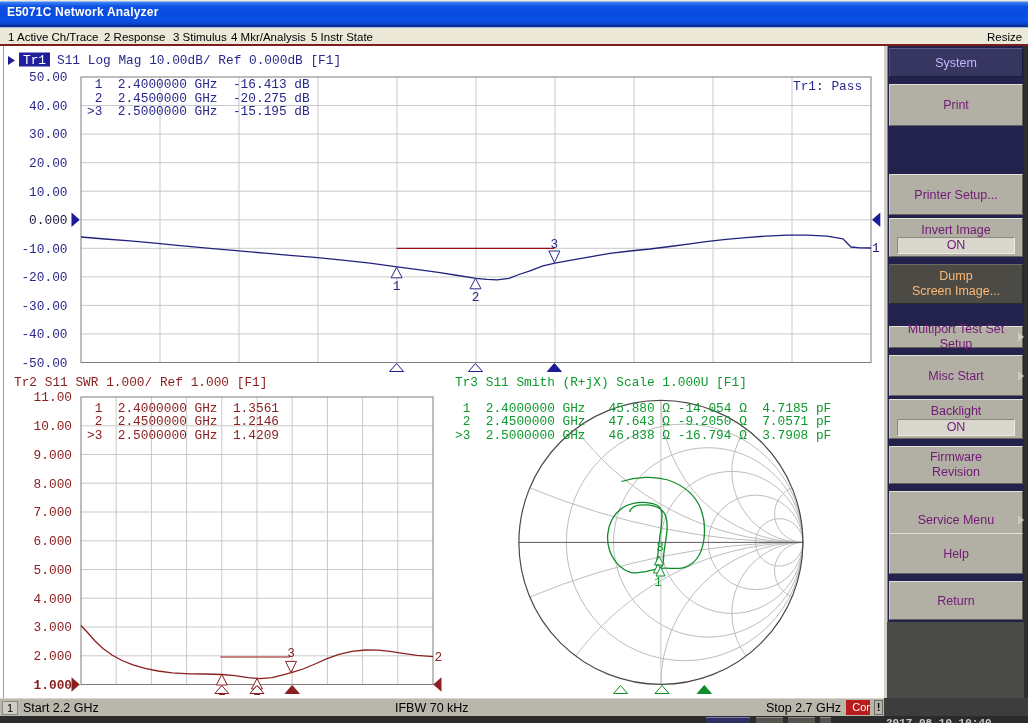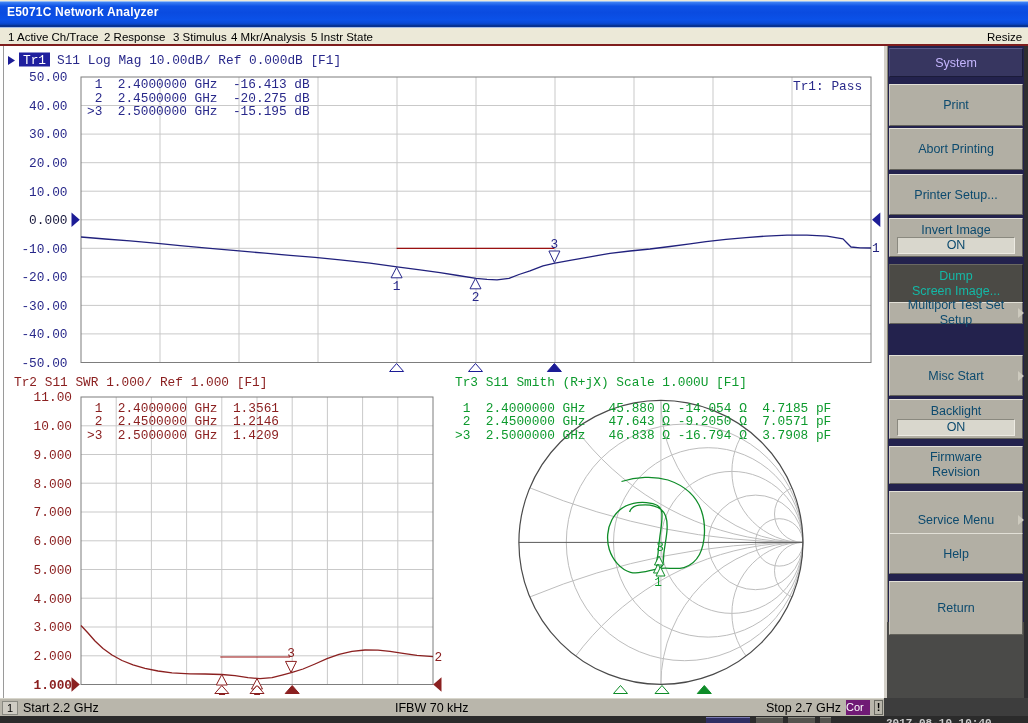--- a/index.html
+++ b/index.html
@@ -9,35 +9,35 @@
 }
 #titletext { position:absolute; left:7px; top:5px; color:#fff; font-size:12px; font-weight:bold; letter-spacing:0.2px; }
 #menubar { position:absolute; left:0; top:28px; width:1028px; height:18px; background:#ece9d8; border-bottom:2px solid #7f1d1d; font-size:11.5px; color:#000; }
 .mi { position:absolute; top:2.5px; }
 #mainwhite { position:absolute; left:0; top:46px; width:884px; height:652px; background:#ffffff; }
 #lborder { position:absolute; left:3px; top:46px; width:1px; height:652px; background:#9a9a9a; }
 #rsep { position:absolute; left:884px; top:46px; width:3px; height:652px; background:#d4d0c8; }
 #sidebar { position:absolute; left:887px; top:46px; width:141px; height:670px; background:#23224d; }
 #sidebot { position:absolute; left:887px; top:622px; width:141px; height:94px; background:#4a4a48; }
 .btn { position:absolute; left:889px; width:134px; background:#b2afa4; border:1px solid #62615a;
-  border-top-color:#e2e0d7; border-left-color:#cfccc2; color:#0c4a6e; font-size:12.5px; text-align:center; }
+  border-top-color:#e2e0d7; border-left-color:#cfccc2; color:#701a75; font-size:12.5px; text-align:center; }
 .blab { position:absolute; left:0; right:0; top:50%; transform:translateY(-50%); line-height:15px; }
 .blab1 { position:absolute; left:0; right:0; top:4px; line-height:15px; }
 .onbox { position:absolute; left:7px; right:7px; bottom:2px; height:17px; background:#d9d7cd;
   border:1px solid #8a897f; border-bottom-color:#eceae2; border-right-color:#eceae2; line-height:15px; }
 .sysb { background:#373660; color:#c4b5fd; border-color:#1b1b3a; border-top-color:#5a5988; border-left-color:#4a4978; }
-.dump { background:#4b4a45; color:#14b8a6; border-color:#2a2a26; border-top-color:#6a6962; border-left-color:#5a5952;padding-left:8px; }
+.dump { background:#4b4a45; color:#fdba74; border-color:#2a2a26; border-top-color:#6a6962; border-left-color:#5a5952;padding-left:8px; }
 .arr { position:absolute; right:-2px; top:50%; margin-top:-5px; width:0; height:0;
   border-left:6px solid #cdcabe; border-top:5px solid transparent; border-bottom:5px solid transparent; }
 #statusbar { position:absolute; left:0; top:698px; width:884px; height:18px; background:#b9b6ab; border-top:1px solid #d8d6cc; font-size:12.5px; color:#000; }
 #statusdark { position:absolute; left:884px; top:698px; width:144px; height:18px; background:#3d3d3d; }
 #chbox { position:absolute; left:2px; top:2px; width:16px; height:14px; background:#cfccc3; border:1px solid #8a8a82; text-align:center; font-size:11px; line-height:13px; }
 #bottomstrip { position:absolute; left:0; top:716px; width:1028px; height:7px; background:#2b2b2b; }
 .bb { position:absolute; top:717px; height:7px; }
-#corbox { position:absolute; left:846px; top:699.5px; width:24px; height:15.5px; background:#701a75; color:#fff; text-align:left; font-size:11px; line-height:15px; }
+#corbox { position:absolute; left:846px; top:699.5px; width:24px; height:15.5px; background:#b91c1c; color:#fff; text-align:right; font-size:11px; line-height:15px; }
 #exbox { position:absolute; left:874px; top:699.5px; width:9px; height:15.5px; background:#b9b6ab; border:1px solid #6a6a62; color:#000; text-align:center; font-size:11px; line-height:13px; font-weight:bold; }
 </style></head>
 <body>
 <div id="page">
 <div id="titlebar"></div>
     <div id="titletext">E5071C Network Analyzer</div>
 <div id="menubar">
   <span class="mi" style="left:8px">1 Active Ch/Trace</span>
   <span class="mi" style="left:104px">2 Response</span>
   <span class="mi" style="left:173px">3 Stimulus</span>
@@ -51,34 +51,31 @@
 <div id="sidebar"></div>
 <div id="sidebot"></div>
 <div style="position:absolute;left:1024px;top:46px;width:4px;height:670px;background:#2e2e30"></div>
 <div style="position:absolute;left:887px;top:46px;width:1px;height:576px;background:#8a8878"></div>
 <div class="btn sysb" style="top:48px;height:29px">
       <div class="blab">System</div>
     </div>
     <div class="btn" style="top:84px;height:42px">
       <div class="blab">Print</div>
     </div>
-    <div class="btn" style="top:128px;height:42px">
-      <div class="blab">Abort Printing</div>
-    </div>
     <div class="btn" style="top:174px;height:41px">
       <div class="blab">Printer Setup...</div>
     </div>
     <div class="btn" style="top:218px;height:39px">
       <div class="blab1">Invert Image</div>
       <div class="onbox">ON</div>
     </div>
     <div class="btn dump" style="top:264px;height:40px">
       <div class="blab">Dump<br>Screen Image...</div>
     </div>
-    <div class="btn" style="top:302px;height:22px">
+    <div class="btn" style="top:326px;height:22px">
       <div class="blab">Multiport Test Set<br>Setup</div>
       <div class="arr"></div>
     </div>
     <div class="btn" style="top:355px;height:41px">
       <div class="blab">Misc Start</div>
       <div class="arr"></div>
     </div>
     <div class="btn" style="top:399px;height:40px">
       <div class="blab1">Backlight</div>
       <div class="onbox">ON</div>
@@ -86,21 +83,21 @@
     <div class="btn" style="top:446px;height:38px">
       <div class="blab">Firmware<br>Revision</div>
     </div>
     <div class="btn" style="top:491px;height:57px">
       <div class="blab">Service Menu</div>
       <div class="arr"></div>
     </div>
     <div class="btn" style="top:533px;height:41px">
       <div class="blab">Help</div>
     </div>
-    <div class="btn" style="top:581px;height:54px">
+    <div class="btn" style="top:581px;height:39px">
       <div class="blab">Return</div>
     </div>
 <div id="statusbar">
   <div id="chbox">1</div>
   <span style="position:absolute;left:23px;top:2px">Start 2.2 GHz</span>
   <span style="position:absolute;left:395px;top:2px">IFBW 70 kHz</span>
   <span style="position:absolute;left:766px;top:2px">Stop 2.7 GHz</span>
 </div>
 <div id="statusdark"></div>
 <div id="corbox">Cor</div>

